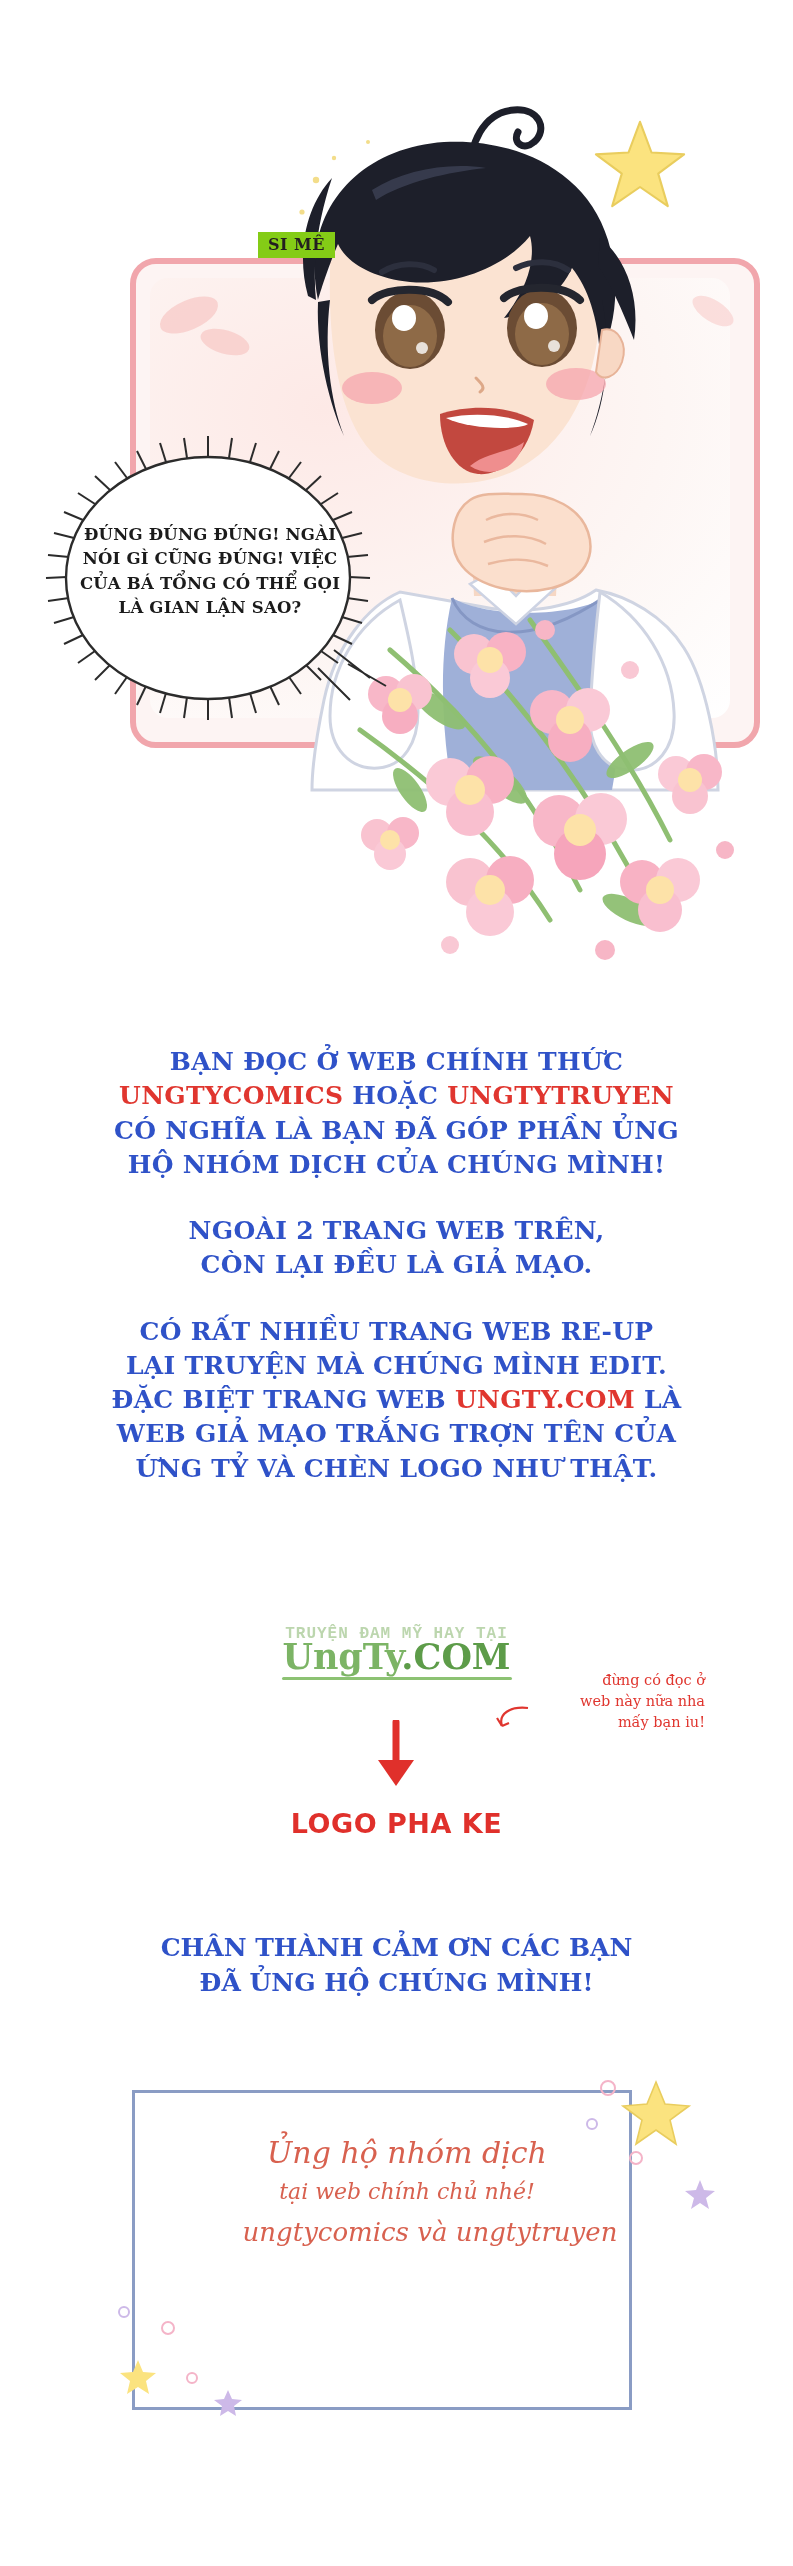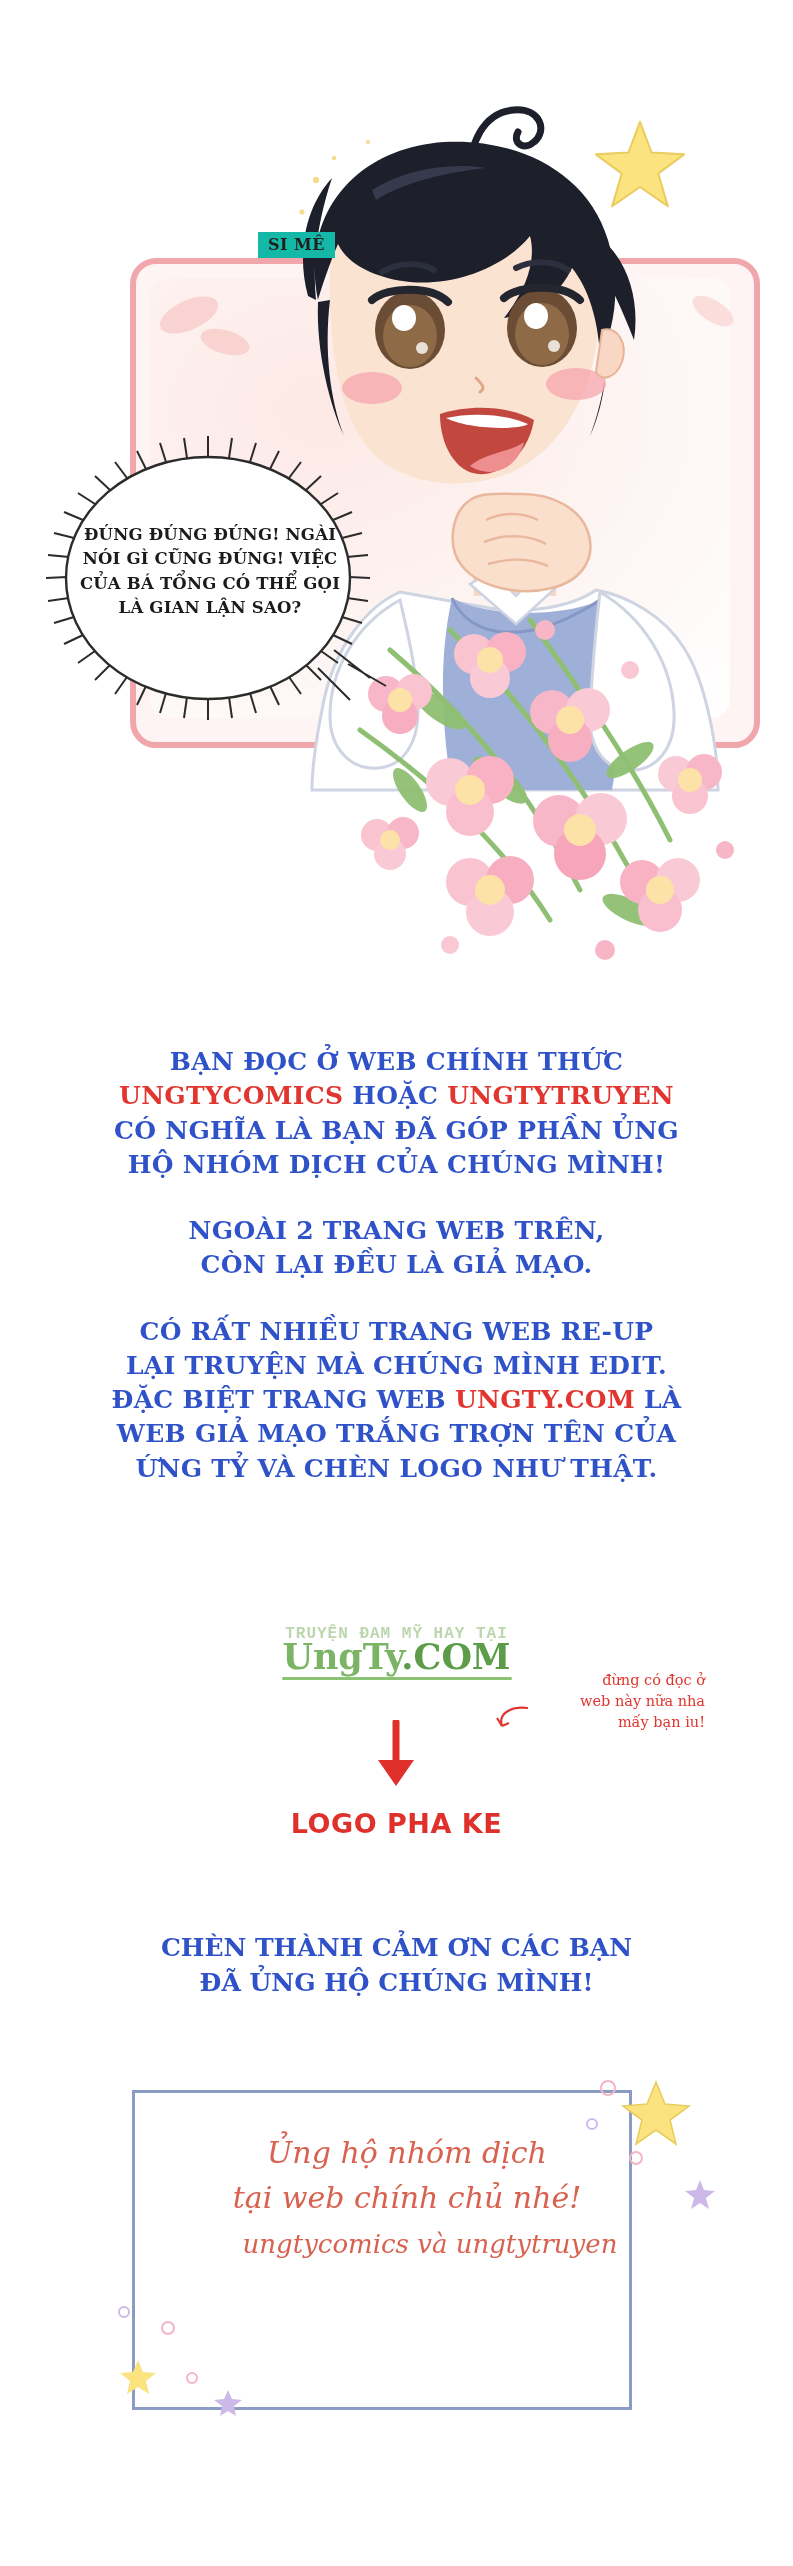--- a/index.html
+++ b/index.html
@@ -51,21 +51,21 @@
     background: #f7c9c7;
     border-radius: 60% 40% 60% 40%;
     opacity: .75;
   }
 
   
   .simê {
     position: absolute;
     left: 258px;
     top: 232px;
-    background: #14b8a6;
+    background: #84cc16;
     padding: 3px 10px 4px 10px;
     font-size: 16px;
     font-weight: bold;
     letter-spacing: .5px;
     color: #231f20;
     font-family: "DejaVu Serif", serif;
     z-index: 9;
   }
   .star-svg { position: absolute; }
 
@@ -210,21 +210,21 @@
     left: 132px;
     top: 2130px;
     width: 500px;
     text-align: center;
     font-family: "DejaVu Serif", serif;
     color: #d8614f;
     font-style: italic;
     padding-left: 25px;
   }
   .card-text .l1 { font-size: 30px; line-height: 1.5; }
-  .card-text .l2 { font-size: 30px; line-height: 1.5; }
+  .card-text .l2 { font-size: 22px; line-height: 1.5; }
   .card-text .l3 { font-size: 26px; line-height: 1.9; margin-left: 46px; }
 
   .deco { position: absolute; }
 </style>
 </head>
 <body>
 
 <div class="panel">
 
   <div class="frame"></div>
@@ -506,21 +506,21 @@
 </div>
 
 <svg class="arrow-down" width="120" height="72" viewBox="0 0 120 72">
   <path d="M60 2 L60 48" stroke="#e0302b" stroke-width="7" stroke-linecap="round"></path>
   <path d="M60 66 L42 40 L78 40 Z" fill="#e0302b"></path>
 </svg>
 
 <div class="fake-logo-label">LOGO PHA KE</div>
 
 <div class="thanks">
-  <div>CHÈN THÀNH CẢM ƠN CÁC BẠN</div>
+  <div>CHÂN THÀNH CẢM ƠN CÁC BẠN</div>
   <div>ĐÃ ỦNG HỘ CHÚNG MÌNH!</div>
 </div>
 
 <div class="card"></div>
 <div class="card-text">
   <div class="l1">Ủng hộ nhóm dịch</div>
   <div class="l2">tại web chính chủ nhé!</div>
   <div class="l3">ungtycomics và ungtytruyen</div>
 </div>
 

